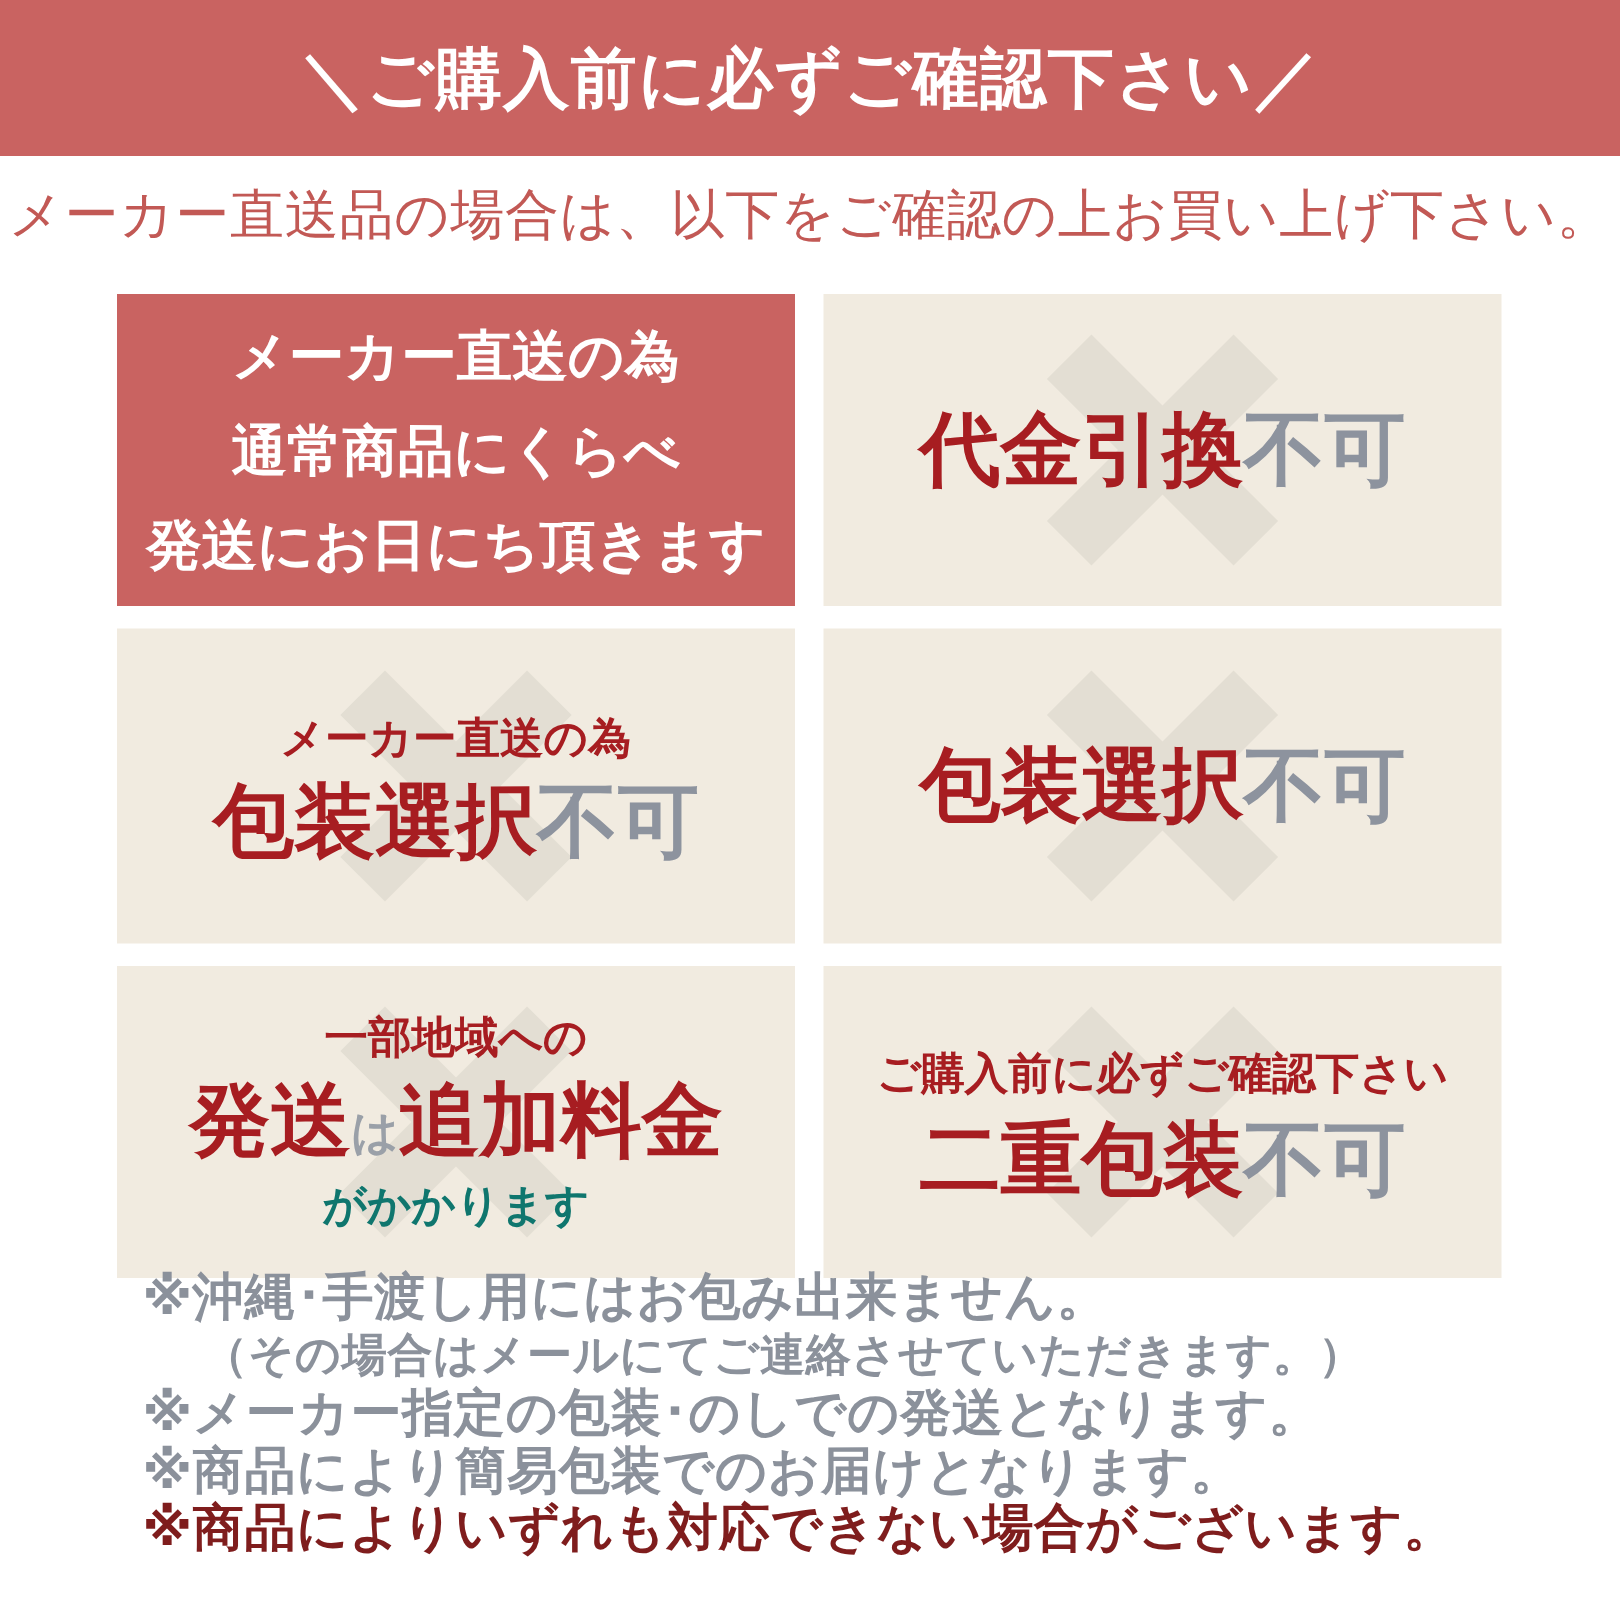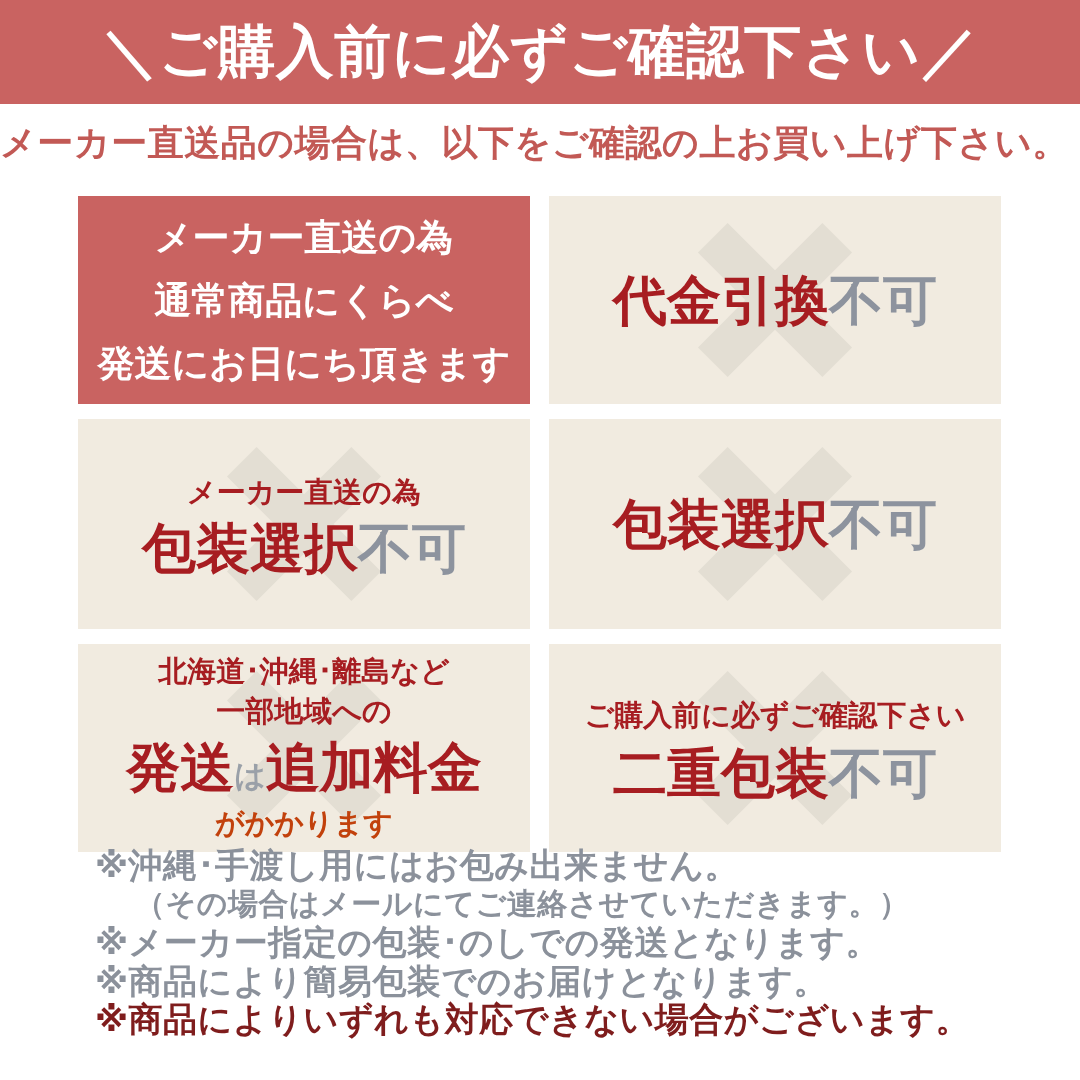--- a/index.html
+++ b/index.html
@@ -6,25 +6,25 @@
   body{
     width:1080px;height:1080px;overflow:hidden;position:relative;
     font-family:"Liberation Sans","DejaVu Sans",sans-serif;
     -webkit-font-smoothing:antialiased;
   }
   .banner{
     width:1080px;height:104px;background:#c96361;
     display:flex;align-items:center;justify-content:center;
   }
   .banner span{
-    color:#ffffff;font-size:57px;font-weight:700;letter-spacing:1px;white-space:nowrap;
+    color:#ffffff;font-size:44px;font-weight:700;letter-spacing:1px;white-space:nowrap;
   }
   .subtitle{
-    margin:15px 0 0 0;color:#c25955;
-    font-size:36px;font-weight:700;white-space:nowrap;letter-spacing:0.5px;
+    margin:15px 0 0 0;text-align:center;color:#c25955;
+    font-size:36px;font-weight:400;white-space:nowrap;letter-spacing:0.5px;
   }
   .grid{
     position:absolute;left:78px;top:196px;width:924px;
     display:grid;grid-template-columns:452px 452px;
     grid-template-rows:208px 210px 208px;
     column-gap:19px;row-gap:15px;
   }
   .cell{position:relative;overflow:hidden;}
   .cell.rose{background:#c96361;}
   .cell.beige{background:#f1ebe0;}
@@ -44,21 +44,21 @@
   .xmark i.arm-a{transform:translate(-50%,-50%) rotate(45deg);}
   .xmark i.arm-b{transform:translate(-50%,-50%) rotate(-45deg);}
 
   .rose-line{color:#ffffff;font-size:37px;font-weight:700;line-height:63px;white-space:nowrap;}
 
   .bigline{white-space:nowrap;line-height:1;}
   .bigline .red{color:#a71d21;font-size:54px;font-weight:700;}
   .bigline .gray{color:#8d939e;font-size:54px;font-weight:700;}
 
   .small-red{color:#a71d21;font-size:29px;font-weight:700;white-space:nowrap;}
-  .small-gray{color:#c2410c;font-size:29px;font-weight:700;white-space:nowrap;}
+  .small-gray{color:#0f766e;font-size:29px;font-weight:700;white-space:nowrap;}
   .mid-gray{color:#9aa0a8;font-size:31px;font-weight:700;}
 
   .gap8{margin-top:8px;}
   .gap10{margin-top:10px;}
 
   .notes{
     position:absolute;left:95px;top:846px;width:940px;
   }
   .note{
     margin:0;color:#8b919b;font-size:34px;font-weight:700;
@@ -118,21 +118,20 @@
         <div class="bigline"><span class="red">包装選択</span><span class="gray">不可</span></div>
       </div>
     </div>
 
     <div class="cell beige">
       <div class="xmark">
           <i class="arm-a"></i>
           <i class="arm-b"></i>
         </div>
       <div class="cell-content">
-        <div class="small-red">北海道･沖縄･離島など</div>
         <div class="small-red">一部地域への</div>
         <div class="bigline gap8"><span class="red">発送</span><span class="mid-gray">は</span><span class="red">追加料金</span></div>
         <div class="small-gray gap10">がかかります</div>
       </div>
     </div>
 
     <div class="cell beige">
       <div class="xmark">
           <i class="arm-a"></i>
           <i class="arm-b"></i>

